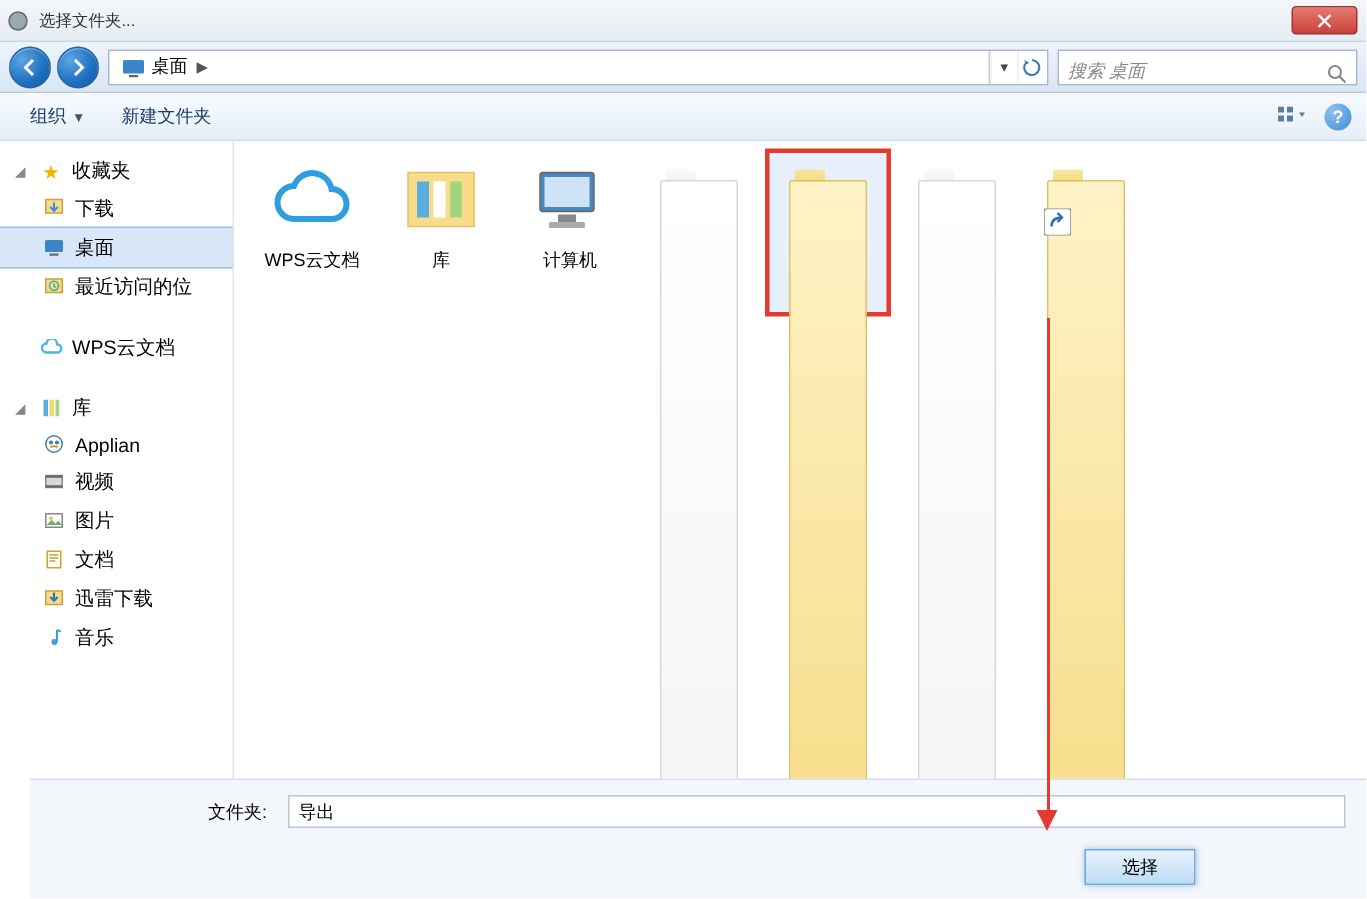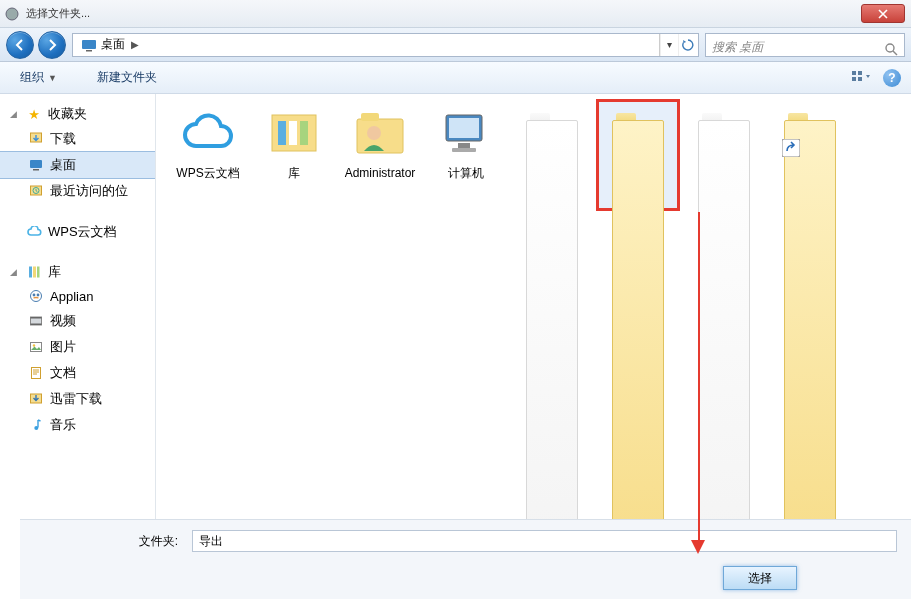--- a/index.html
+++ b/index.html
@@ -20,21 +20,21 @@
 .breadcrumb { flex: 1; height: 24px; background: #fff; border: 1px solid #a9b8cc; display: flex; align-items: center; padding: 0 2px; margin: 0 2px; }
 .breadcrumb .bc-seg { display: flex; align-items: center; height: 100%; padding: 0 6px; gap: 4px; }
 .breadcrumb .bc-arrow { color: #555; font-size: 10px; padding: 0 2px; }
 .bc-icon { width: 16px; height: 16px; }
 .bc-drops { margin-left: auto; display: flex; align-items: center; border-left: 1px solid #ccc; height: 100%; }
 .bc-drop { width: 18px; height: 100%; display:flex; align-items:center; justify-content:center; color:#444; font-size:10px; cursor:pointer; border-left: 1px solid #eee;}
 .searchbox { width: 200px; height: 24px; background: #fff; border: 1px solid #a9b8cc; display: flex; align-items: flex-end; padding: 0 6px; color: #888; font-style: italic; }
 .searchbox .mag { margin-left: auto; width: 14px; height: 14px; }
 
 
-.toolbar { height: 32px; background: linear-gradient(to bottom, #f7fbff, #e5eef8); border-bottom: 1px solid #cfdae7; display: flex; align-items: center; padding: 0 10px; gap: 20px; }
+.toolbar { height: 32px; background: linear-gradient(to bottom, #f7fbff, #e5eef8); border-bottom: 1px solid #cfdae7; display: flex; align-items: center; padding: 0 10px; gap: 4px; }
 .tool-item { padding: 4px 10px; display: flex; align-items: center; gap: 4px; cursor: pointer; color: #1a3c66; }
 .tool-item .caret { font-size: 9px; color: #555; }
 .toolbar-right { margin-left: auto; display: flex; align-items: center; gap: 10px; }
 .tiny-icon { width: 22px; height: 18px; display:flex; align-items:center; justify-content:center; cursor:pointer; color:#3b5977;}
 .help-icon { width:18px; height:18px; border-radius:50%; background: radial-gradient(circle at 30% 30%, #8fc1f0, #3d8bd5); color:#fff; display:flex; align-items:center; justify-content:center; font-weight:bold; font-size:12px; cursor:pointer;}
 
 
 .body { display: flex; height: calc(599px - 28px - 34px - 32px - 80px); background: #fff; }
 .sidebar { width: 156px; border-right: 1px solid #e0e6ec; padding: 8px 0; overflow:hidden;}
 .side-group { margin-bottom: 16px; }
@@ -303,31 +303,20 @@
           <svg width="56" height="50" viewBox="0 0 56 50">
               <rect x="6" y="6" width="44" height="36" fill="#f7dd8a" stroke="#e0c25e"></rect>
               <rect x="12" y="12" width="8" height="24" fill="#5aaee0"></rect>
               <rect x="23" y="12" width="8" height="24" fill="#fff"></rect>
               <rect x="34" y="12" width="8" height="24" fill="#a7d47e"></rect>
             </svg>
         </div>
         <div class="file-label">库</div>
       </div>
 
-      <div class="file-item">
-        <div class="file-icon">
-          <svg width="56" height="50" viewBox="0 0 56 50">
-              <rect x="5" y="10" width="46" height="34" fill="#f7dd8a" stroke="#e0c25e" rx="2"></rect>
-              <rect x="9" y="4" width="18" height="8" fill="#f2d879" rx="2"></rect>
-              <circle cx="22" cy="24" r="7" fill="#f0c8a0"></circle>
-              <path d="M12 42 Q22 30 32 42" fill="#4aa56a"></path>
-            </svg>
-        </div>
-        <div class="file-label">Administrator</div>
-      </div>
 
       <div class="file-item">
         <div class="file-icon">
           <svg width="56" height="50" viewBox="0 0 56 50">
               <rect x="8" y="6" width="36" height="26" fill="#4a88c0" stroke="#666" rx="2"></rect>
               <rect x="11" y="9" width="30" height="20" fill="#cfe4f7"></rect>
               <rect x="20" y="34" width="12" height="5" fill="#888"></rect>
               <rect x="14" y="39" width="24" height="4" fill="#aaa" rx="1"></rect>
             </svg>
         </div>

